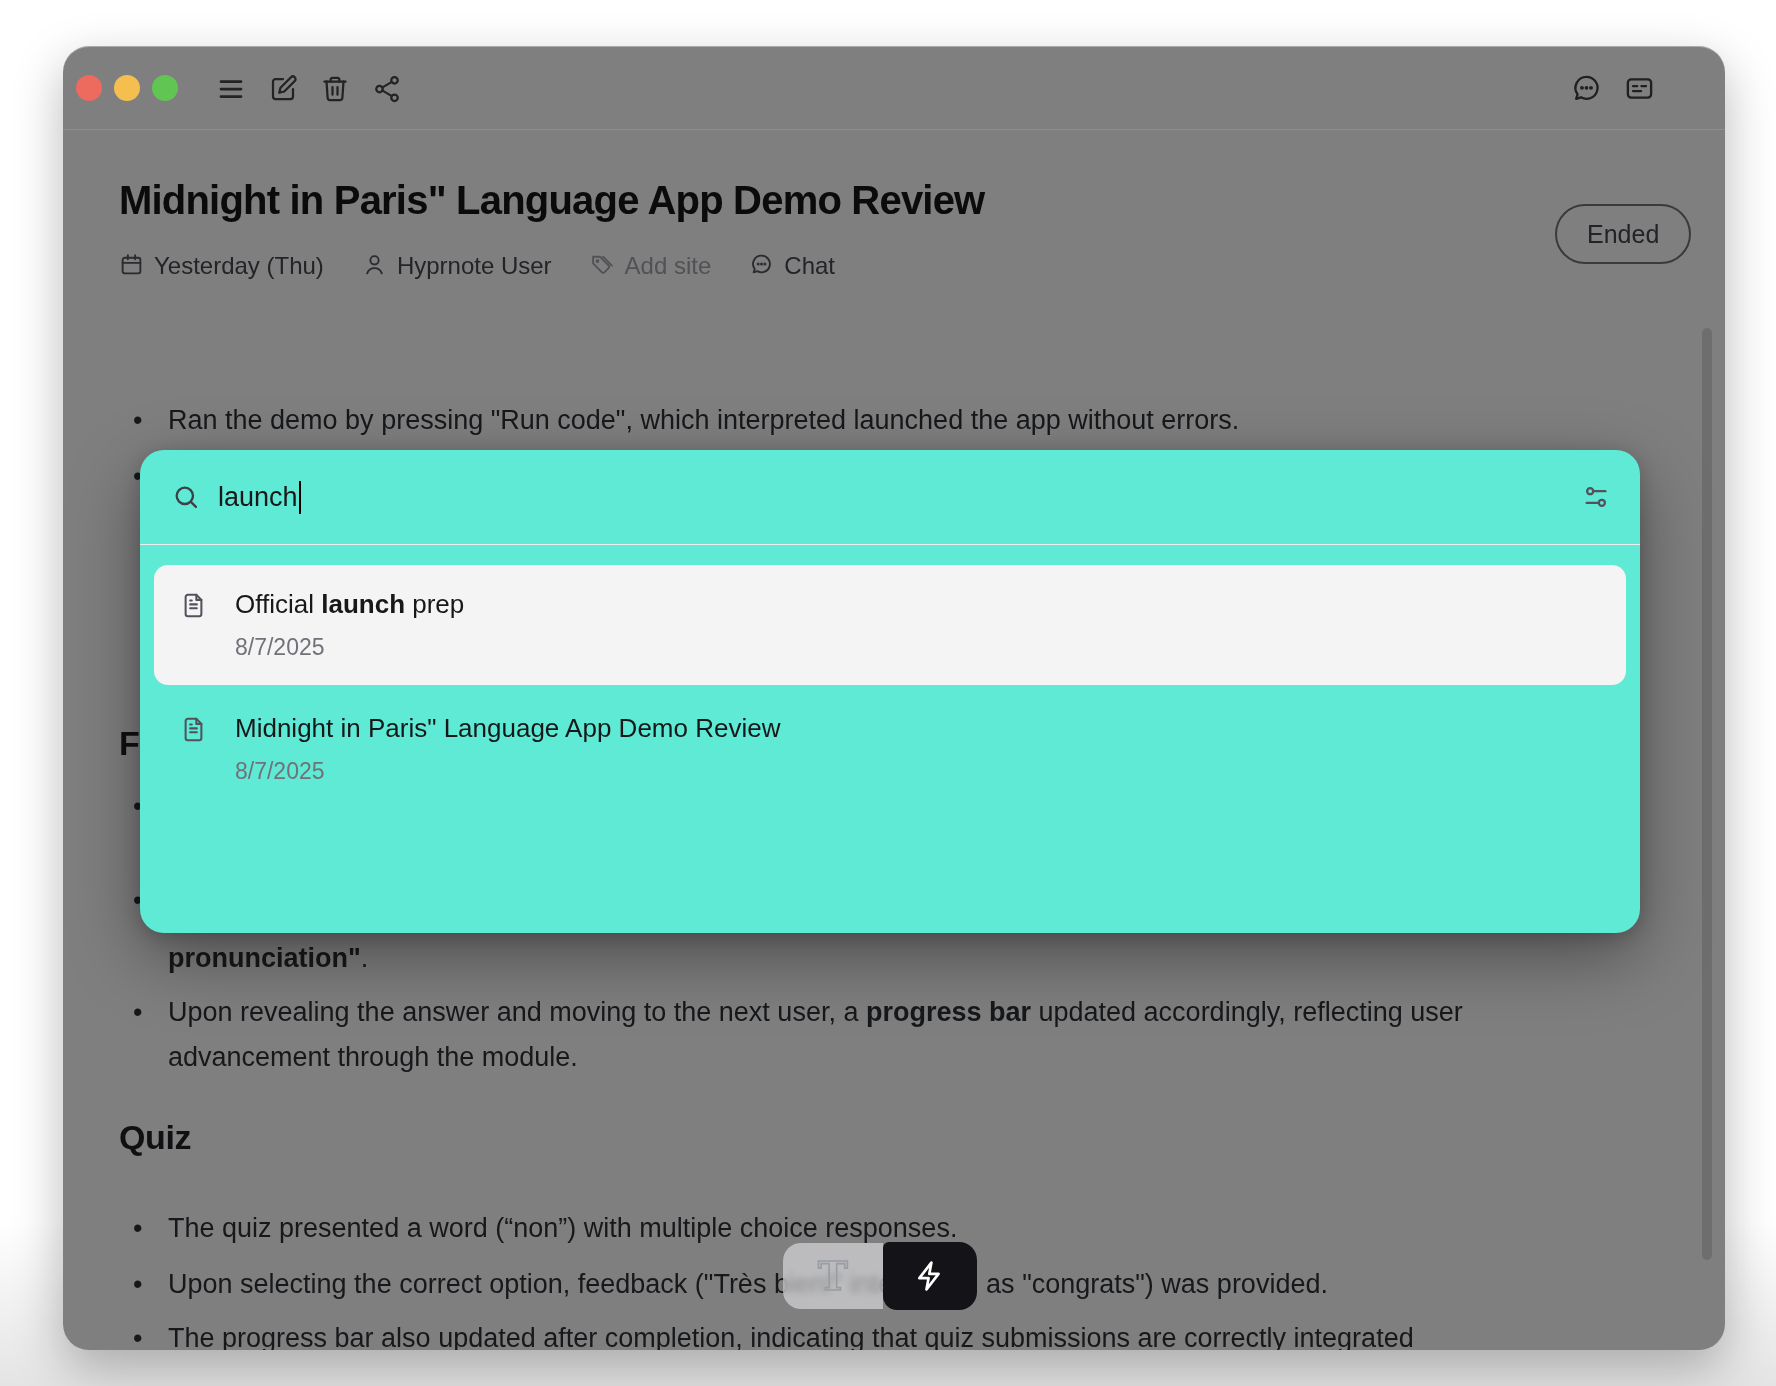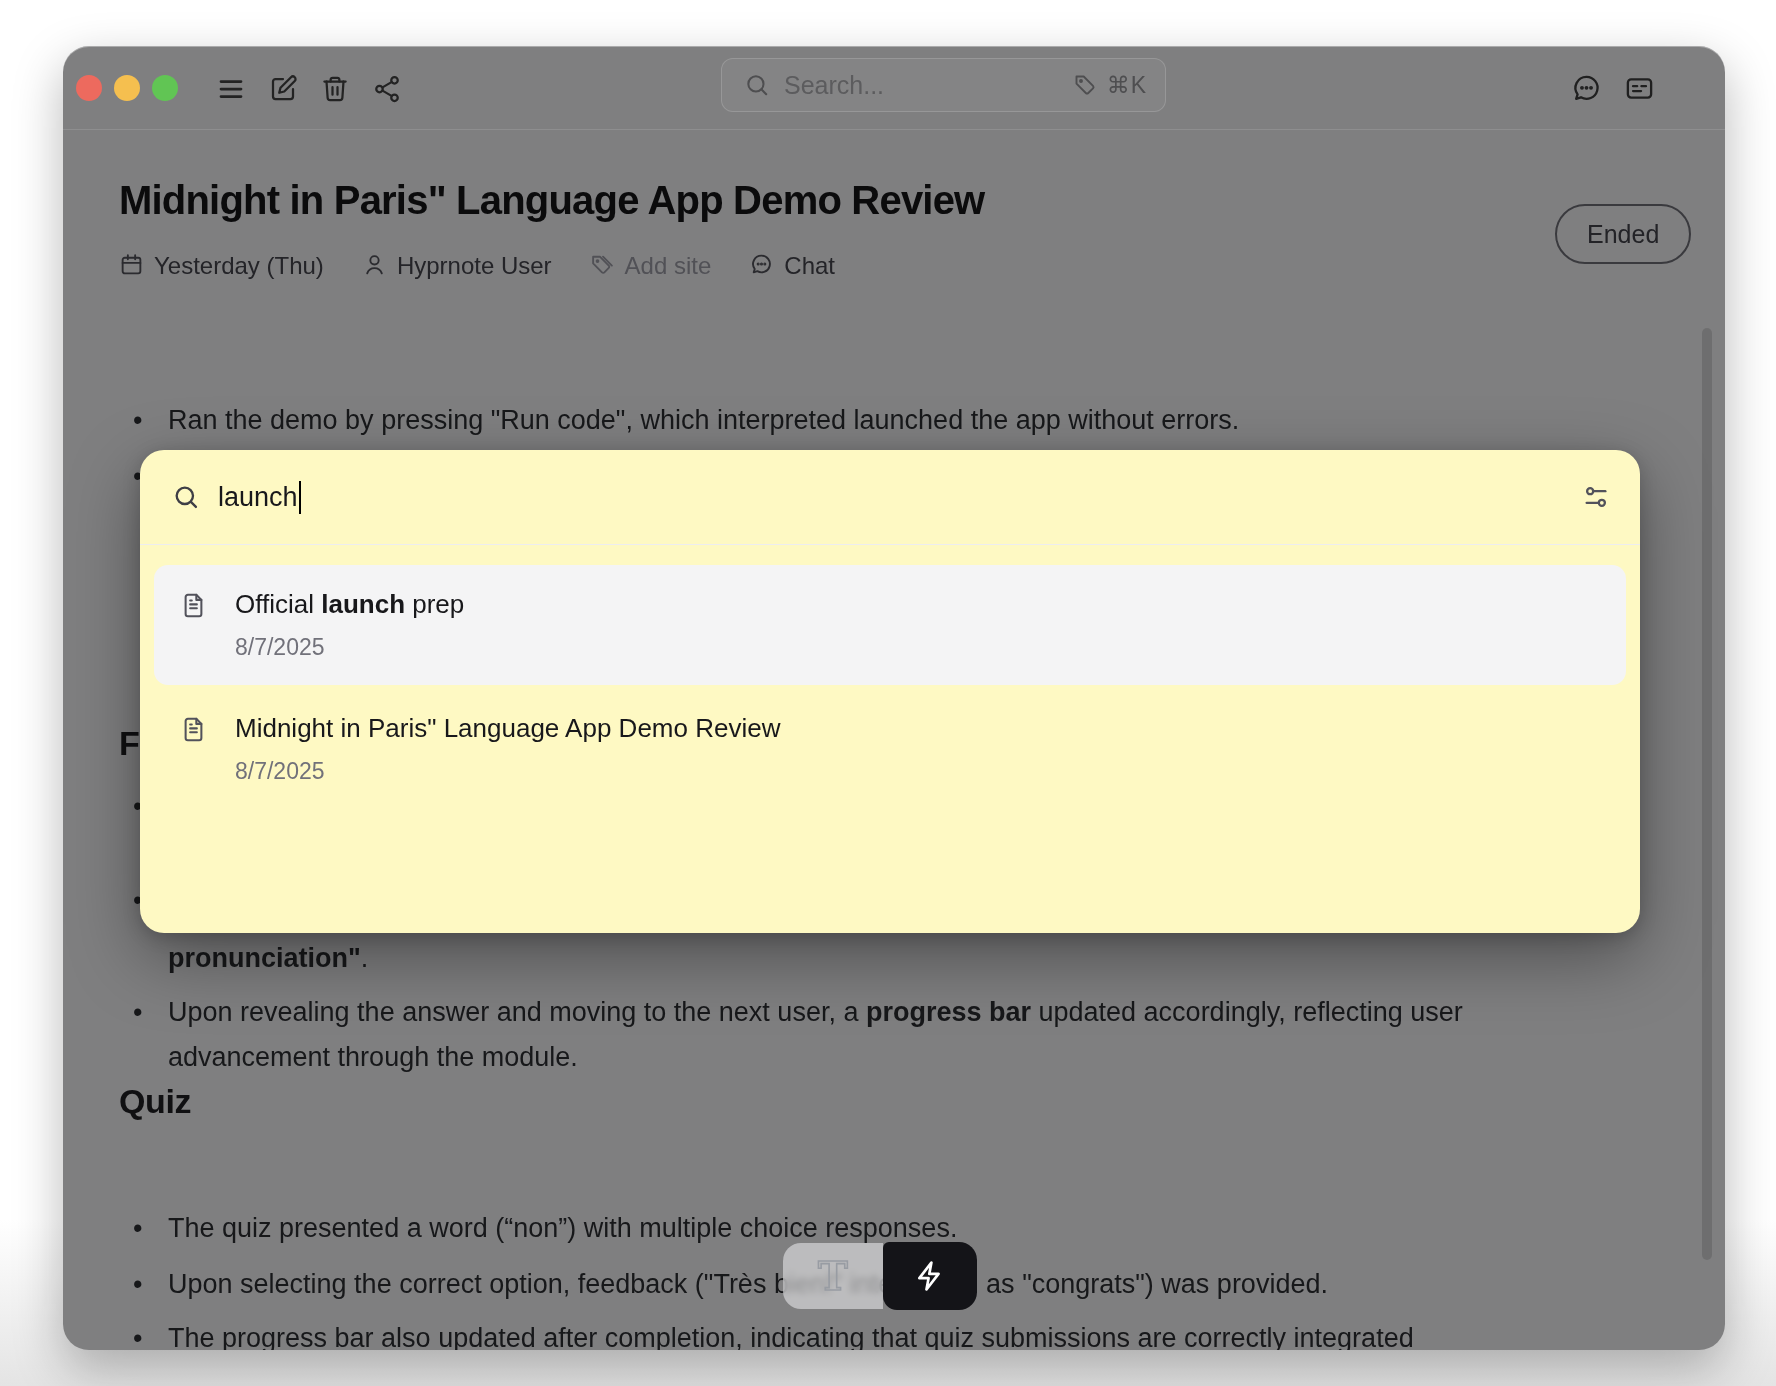--- a/index.html
+++ b/index.html
@@ -53,21 +53,21 @@
   .bullet { position:absolute; left:56px; display:flex; }
   .bullet .dot { width:49px; padding-left:14px; flex:none; }
   .b { font-weight:700; }
   .clip-w { position:absolute; }
   
   .scrollbar { position:absolute; right:13px; top:282px; width:10px; height:932px;
     background:rgba(0,0,0,.13); border-radius:6px; }
   
   .modal {
     position:absolute; left:77px; top:404px; width:1500px; height:483px;
-    background:#fef9c3; border-radius:24px; overflow:hidden;
+    background:#5eead4; border-radius:24px; overflow:hidden;
     box-shadow:0 24px 70px rgba(0,0,0,.38), 0 4px 18px rgba(0,0,0,.18); z-index:6;
   }
   .modal-input { height:94px; display:flex; align-items:center; padding:0 30px 0 32px; position:relative; }
   .modal-input svg.mag { stroke:#3f3f46; fill:none; stroke-width:2; stroke-linecap:round; }
   .query { font-size:27px; color:#18181b; margin-left:18px; }
   .caret { display:inline-block; width:2.5px; height:33px; background:#000; vertical-align:-7px; margin-left:1px; }
   .filter-btn { position:absolute; right:30px; top:33px; }
   .filter-btn svg { stroke:#52525b; fill:none; stroke-width:2; stroke-linecap:round; }
   .modal-divider { height:1px; background:#ededf0; }
   .modal-body { padding:20px 14px 16px; }
@@ -123,32 +123,20 @@
       </div>
       <div class="tb-btn">
         <svg width="30" height="30" viewBox="0 0 24 24">
             <circle cx="18" cy="5" r="2.6"></circle>
             <circle cx="6" cy="12" r="2.6"></circle>
             <circle cx="18" cy="19" r="2.6"></circle>
             <path d="M8.4 10.7l7.2-4.2M8.4 13.3l7.2 4.2"></path>
           </svg>
       </div>
     </div>
-    <div class="searchpill">
-      <svg width="26" height="26" viewBox="0 0 24 24">
-          <circle cx="11" cy="11" r="7"></circle>
-          <path d="M20.5 20.5 16.2 16.2"></path>
-        </svg>
-      <span class="ph">Search...</span>
-      <svg width="24" height="24" viewBox="0 0 24 24">
-          <path d="M3.5 3.5h7.2l9.3 9.3a1.8 1.8 0 0 1 0 2.5l-4.7 4.7a1.8 1.8 0 0 1-2.5 0L3.5 10.7Z"></path>
-          <circle cx="8" cy="8" r="1" fill="#4e4e50"></circle>
-        </svg>
-      <span class="kbd">⌘K</span>
-    </div>
     <div class="tr-icons">
       <div>
         <svg width="31" height="31" viewBox="0 0 24 24">
             <path d="M12 3a8.5 8.5 0 1 1-4.3 15.8L4 20l1.1-3.5A8.5 8.5 0 0 1 12 3Z"></path>
             <circle cx="8.5" cy="11.5" r=".6" fill="#202020"></circle>
             <circle cx="12" cy="11.5" r=".6" fill="#202020"></circle>
             <circle cx="15.5" cy="11.5" r=".6" fill="#202020"></circle>
           </svg>
       </div>
       <div>
@@ -218,21 +206,21 @@
 
   <div class="clip-w body-text" style="left:105px; top:890px">
     <span class="b">pronunciation"</span><span>.</span>
   </div>
 
   <div class="bullet body-text" style="top:944px; width:1430px">
     <span class="dot">•</span>
     <span style="max-width:1330px"><span>Upon revealing the answer and moving to the next user, a </span><span class="b">progress bar</span><span> updated accordingly, reflecting user advancement through the module.</span></span>
   </div>
 
-  <div class="h1" style="top:1036px">Quiz</div>
+  <div class="h1" style="top:1072px">Quiz</div>
 
   <div class="bullet body-text" style="top:1160px">
     <span class="dot">•</span>
     <span>The quiz presented a word (“non”) with multiple choice responses.</span>
   </div>
   <div class="bullet body-text" style="top:1216px">
     <span class="dot">•</span>
     <span style="white-space:nowrap">Upon selecting the correct option, feedback ("Très bien!" interpreted as "congrats") was provided.</span>
   </div>
   <div class="bullet body-text" style="top:1270px">

